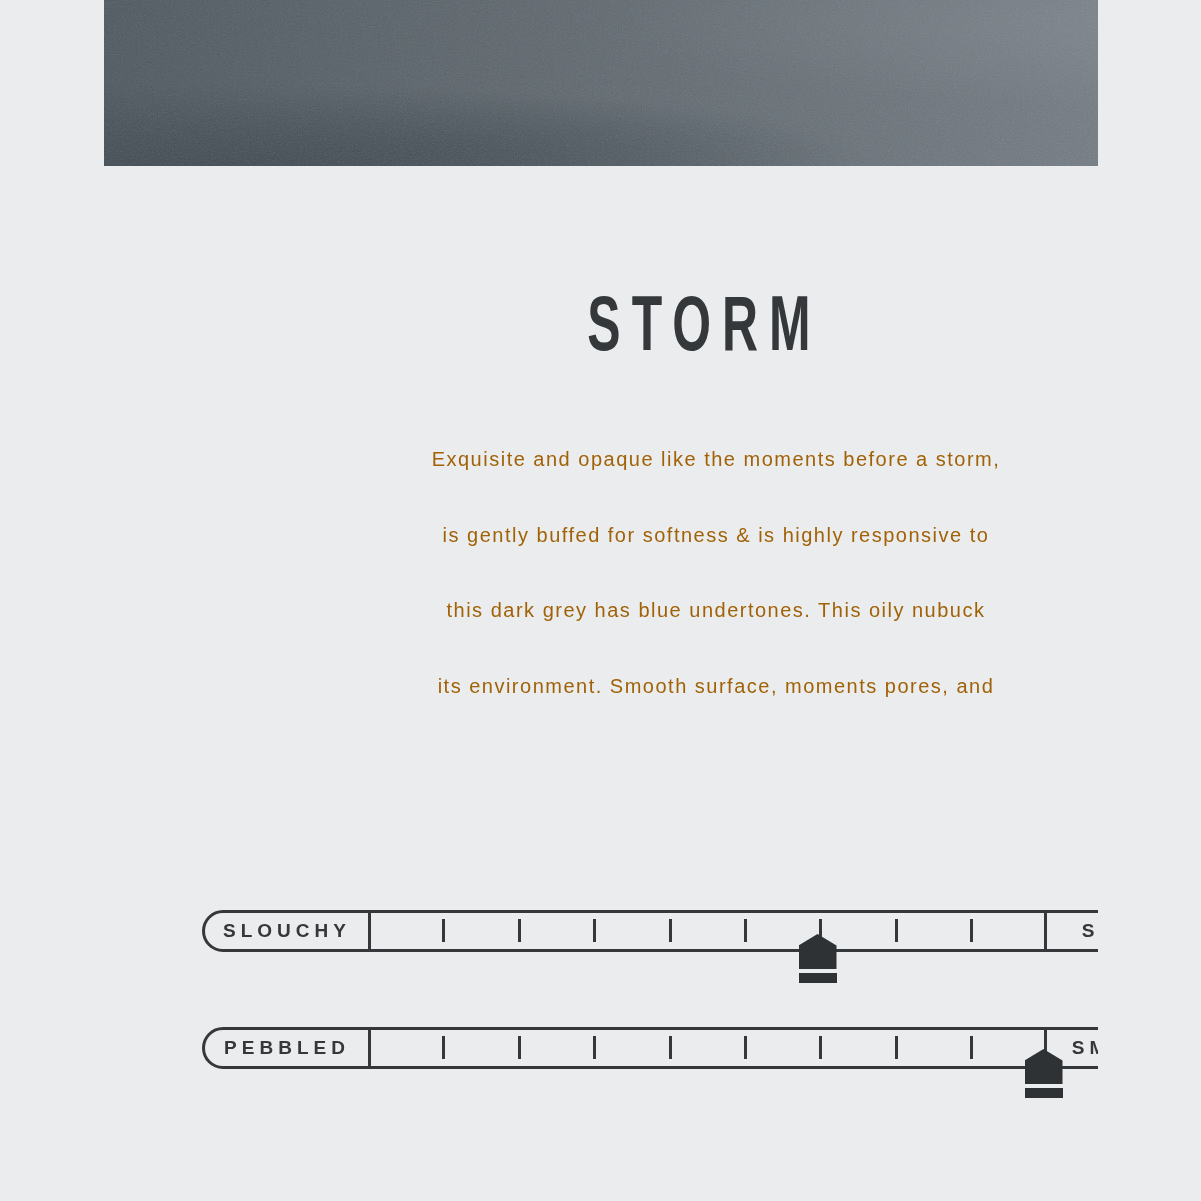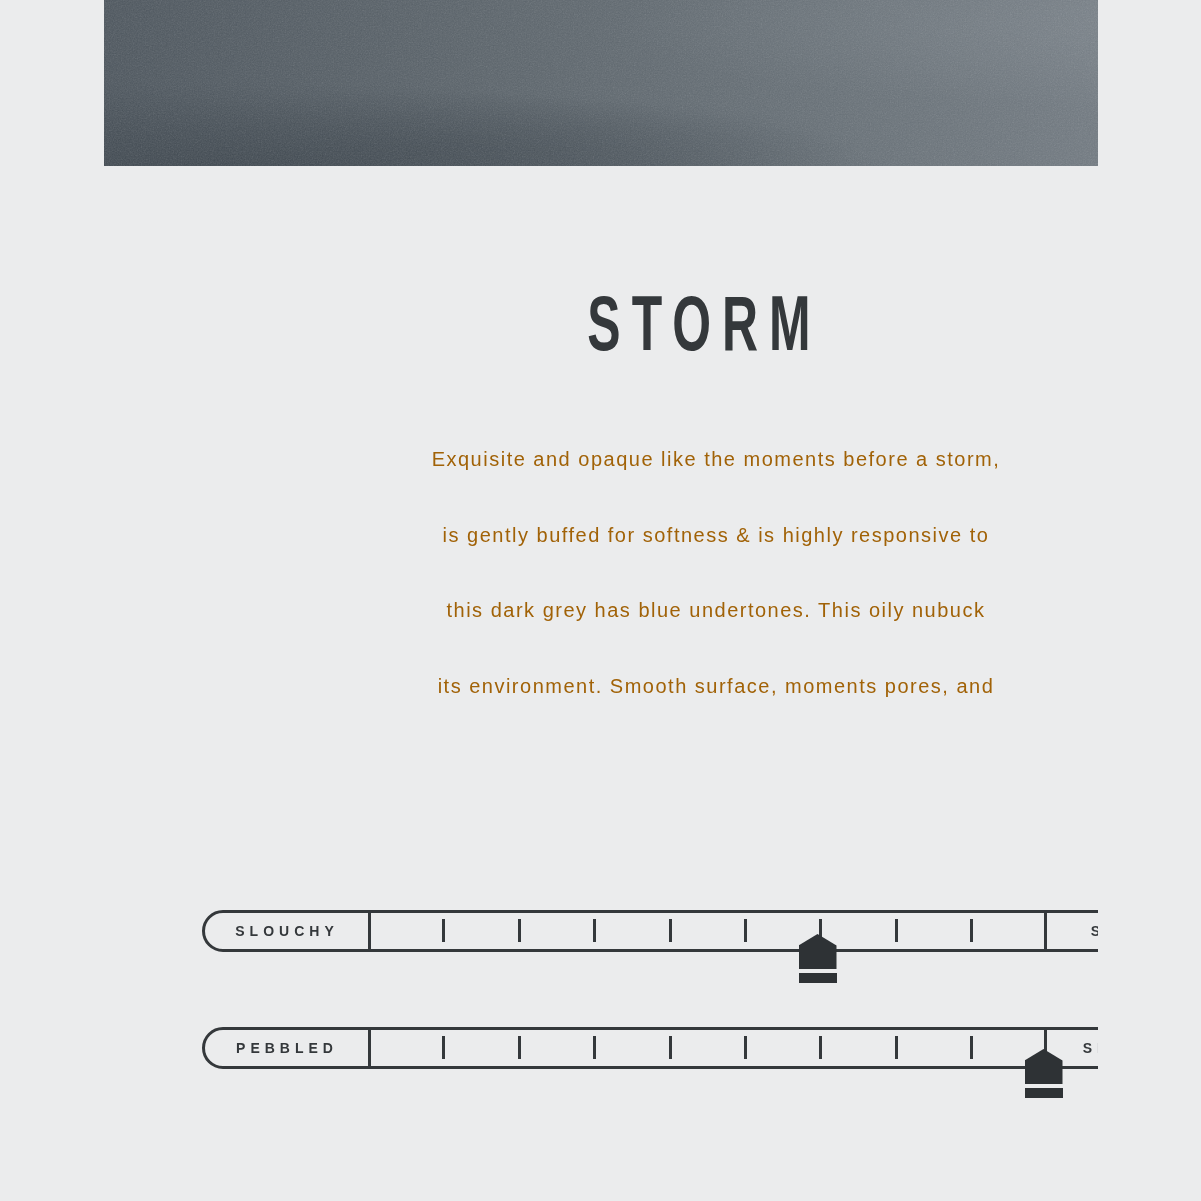--- a/index.html
+++ b/index.html
@@ -35,21 +35,21 @@
     position:absolute; inset:0; border:3px solid #34383b; border-radius:22px;
     background:transparent; box-sizing:border-box;
   }
   .sect{
     position:absolute; top:0; bottom:0; display:flex; align-items:center;
     justify-content:center; box-sizing:border-box;
   }
   .sect-left{left:0; width:169px; border-right:3px solid #34383b;}
   .sect-right{left:842px; width:162px; border-left:3px solid #34383b;}
   .scale-label{
-    font-size:14px; font-weight:700; letter-spacing:5px; color:#34383b;
+    font-size:19px; font-weight:700; letter-spacing:5px; color:#34383b;
     white-space:nowrap; padding-left:5px;
   }
   .tick{
     position:absolute; top:9px; width:3px; height:23px; background:#34383b;
   }
   .t1{left:240px}.t2{left:316px}.t3{left:391px}.t4{left:467px}
   .t5{left:542px}.t6{left:617px}.t7{left:693px}.t8{left:768px}
   
   .marker{position:absolute; width:38px; z-index:3;}
   .marker .head{

